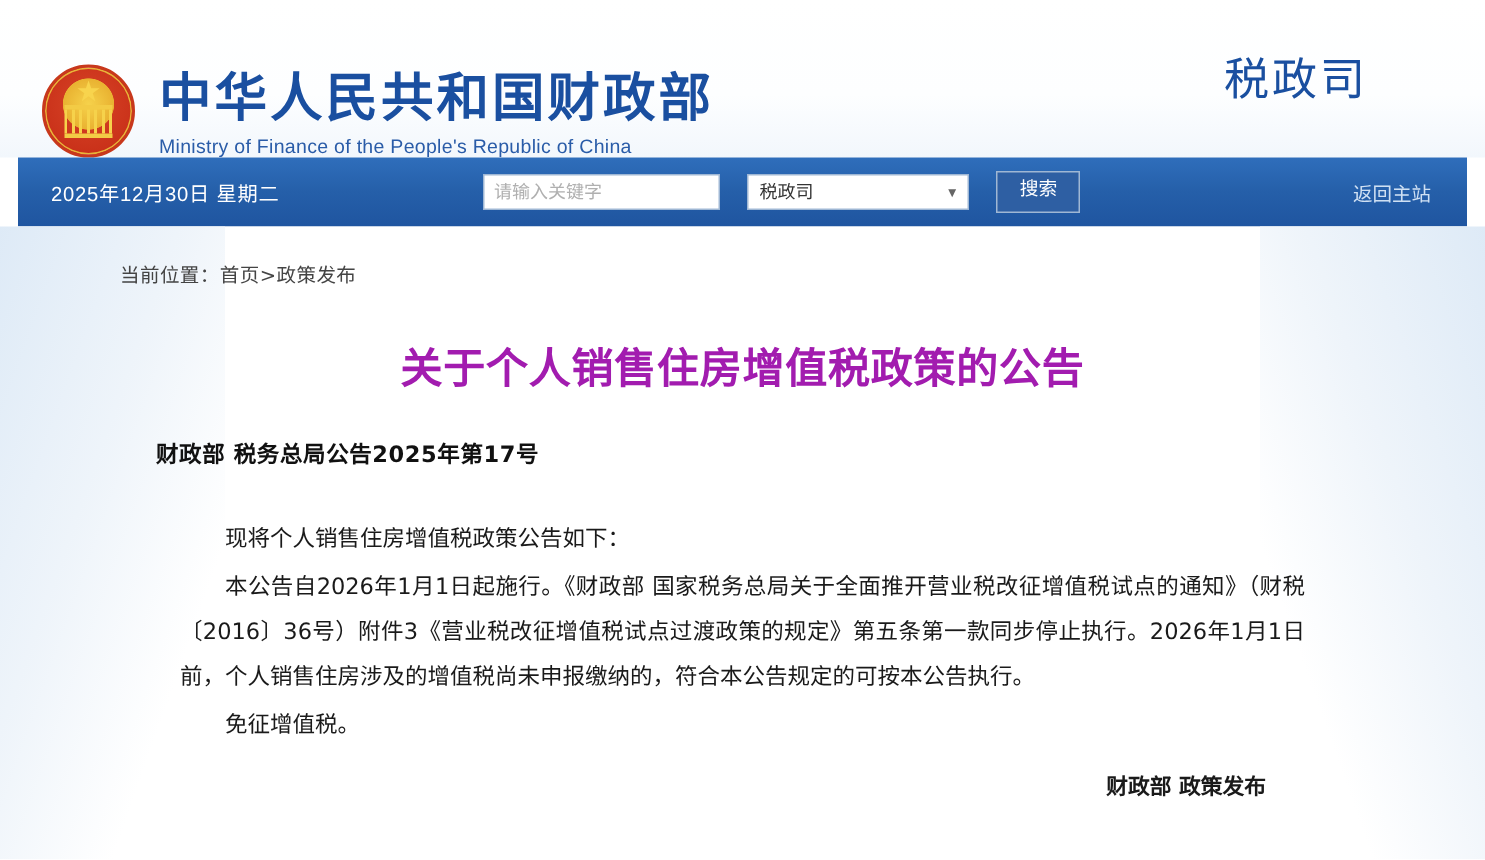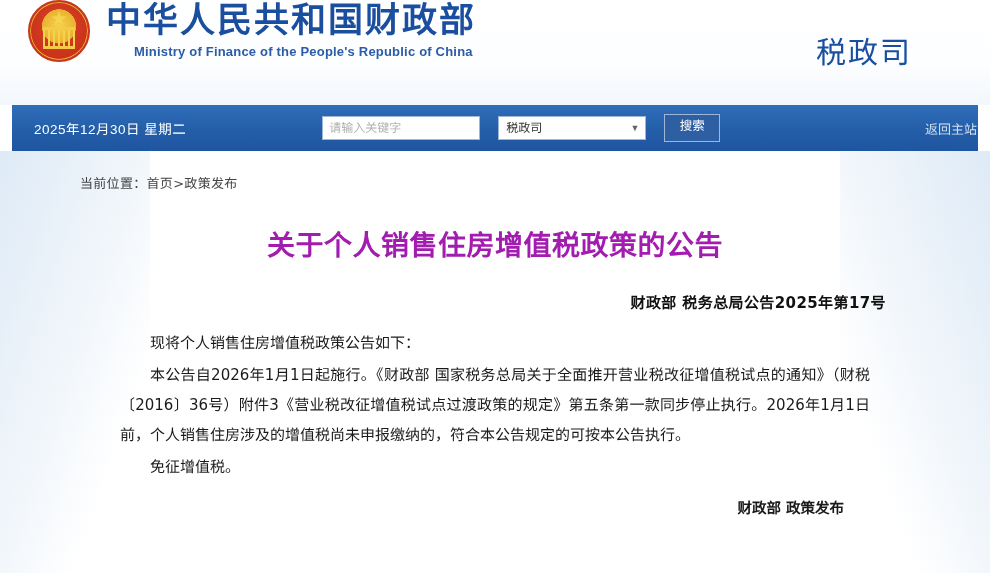--- a/index.html
+++ b/index.html
@@ -17,21 +17,21 @@
     overflow: hidden;
     background: #ffffff;
   }
 
   
   .header {
     position: relative;
     height: 105px;
     background: linear-gradient(to bottom, #ffffff 0%, #fdfeff 60%, #f2f7fc 100%);
     display: flex;
-    align-items: flex-start;
+    align-items: flex-end;
     padding-left: 28px;
   }
   .emblem {
     width: 62px; height: 62px;
     border-radius: 50%;
     background: radial-gradient(circle at 50% 42%, #f6d24b 0%, #e9b231 38%, #d03a20 39%, #c42a14 100%);
     border: 2px solid #c8381c;
     position: relative;
     flex: none;
     margin-right: 16px;
@@ -61,24 +61,23 @@
     font-family: "DejaVu Sans", "Liberation Sans", sans-serif;
     font-size: 35px;
     font-weight: bold;
     color: #1a4fa0;
     letter-spacing: 2px;
     line-height: 1.15;
   }
   .title-en {
     font-size: 13px;
     color: #2a5ca8;
-    font-weight: bold;
+    font-weight: normal;
     letter-spacing: 0.2px;
     margin-top: 4px;
-    margin-left: 28px;
   }
   .dept-name {
     position: absolute;
     right: 78px;
     top: 28px;
     font-family: "DejaVu Sans", "Liberation Sans", sans-serif;
     font-size: 30px;
     color: #1a4fa0;
     letter-spacing: 2px;
   }
@@ -146,21 +145,21 @@
     border: 1px solid #9fb7d4;
     color: #ffffff;
     font-size: 12.5px;
     font-family: "DejaVu Sans", sans-serif;
     cursor: pointer;
     line-height: 22px;
     text-align: center;
   }
   .back-link {
     position: absolute;
-    right: 1px;
+    right: 24px;
     color: #cfe0f3;
     font-size: 13px;
     text-decoration: none;
     white-space: nowrap;
   }
 
   
   .body-wrap {
     position: relative;
     height: 422px;
@@ -203,30 +202,30 @@
   .article-title {
     text-align: center;
     font-family: "DejaVu Sans", "Liberation Sans", sans-serif;
     font-size: 28px;
     font-weight: bold;
     color: #a21caf;
     letter-spacing: 0.5px;
     line-height: 1.4;
   }
   .article-subtitle {
-    text-align: right;
+    text-align: left;
     margin-top: 26px;
     font-family: "DejaVu Sans", "Liberation Sans", sans-serif;
     font-size: 15px;
     font-weight: bold;
     color: #111;
     letter-spacing: 0.4px;
   }
   .article-body {
-    margin-top: 16px;
+    margin-top: 32px;
     padding: 0 16px;
   }
   .para {
     font-family: "DejaVu Sans", "Liberation Sans", sans-serif;
     font-size: 15px;
     color: #1a1a1a;
     line-height: 2.0;
     text-indent: 2em;
     text-align: justify;
     margin: 0 0 2px 0;

